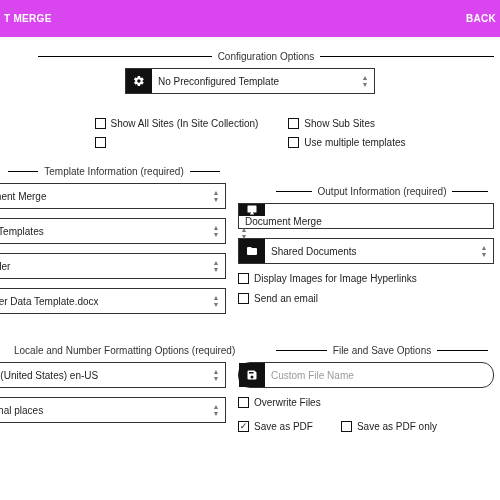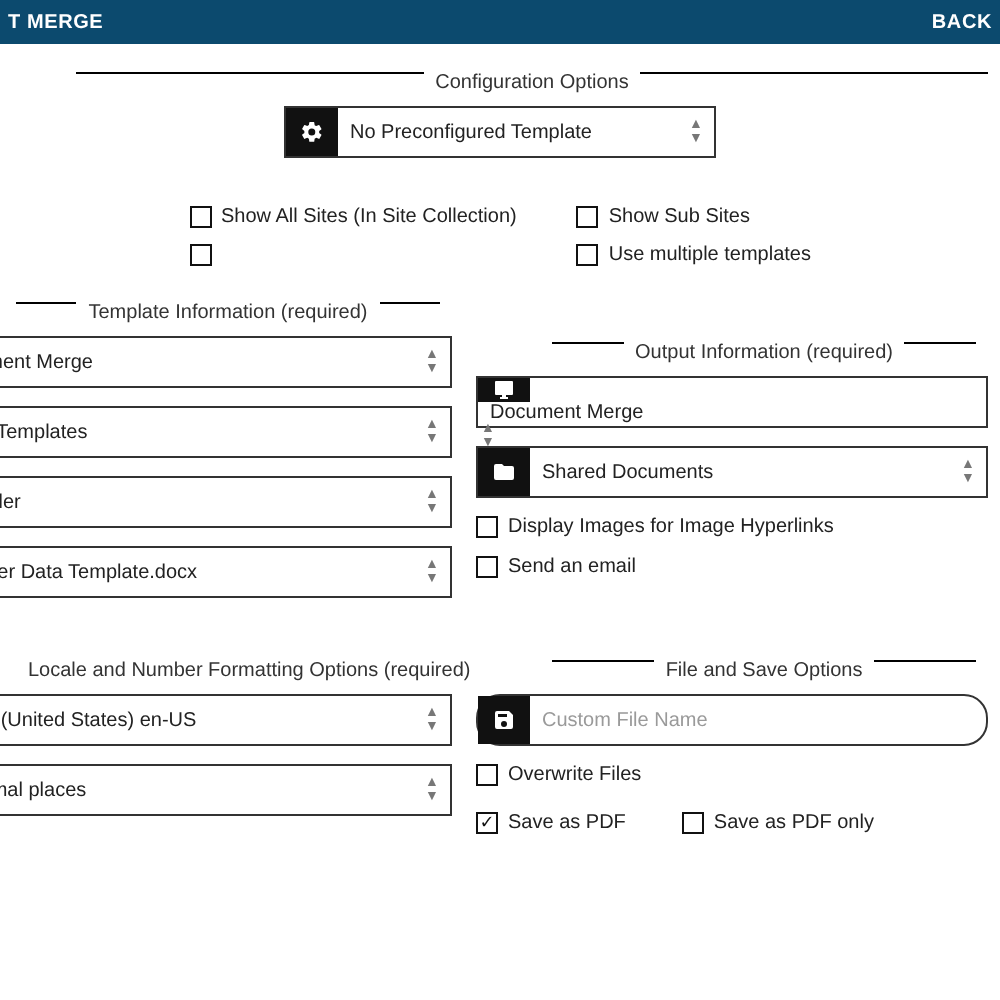--- a/index.html
+++ b/index.html
@@ -6,36 +6,37 @@
   body {
     font-family: "Segoe UI", Arial, sans-serif;
     font-size: 11px;
     background: #fff;
     width: 500px;
     height: 500px;
     overflow: hidden;
     color: #222;
   }
   .topbar {
-    background: #0c4a6e;
+    background: #d946ef;
     color: #fff;
-    height: 22px;
+    height: 37px;
     display: flex;
     align-items: center;
     justify-content: space-between;
     padding: 0 4px;
     font-size: 10px;
     font-weight: 600;
     letter-spacing: .3px;
   }
   .content {
     padding: 6px 0 0 0;
   }
   .section-title {
     display: flex;
+    align-items: center;
     font-size: 10px;
     color: #333;
     margin: 8px 0 6px 0;
     white-space: nowrap;
     padding-left: 32px;
   }
   .section-title::before,
   .section-title::after {
     content: "";
     flex: 1;
@@ -46,21 +47,21 @@
   .config-row {
     display: flex;
     justify-content: center;
     margin-bottom: 6px;
   }
   .icon-select {
     display: flex;
     align-items: stretch;
     height: 26px;
     border: 1px solid #333;
-    width: 216px;
+    width: 250px;
     background: #fff;
   }
   .icon-select .ibox {
     width: 26px;
     background: #111;
     color: #fff;
     display: flex;
     align-items: center;
     justify-content: center;
     flex-shrink: 0;

